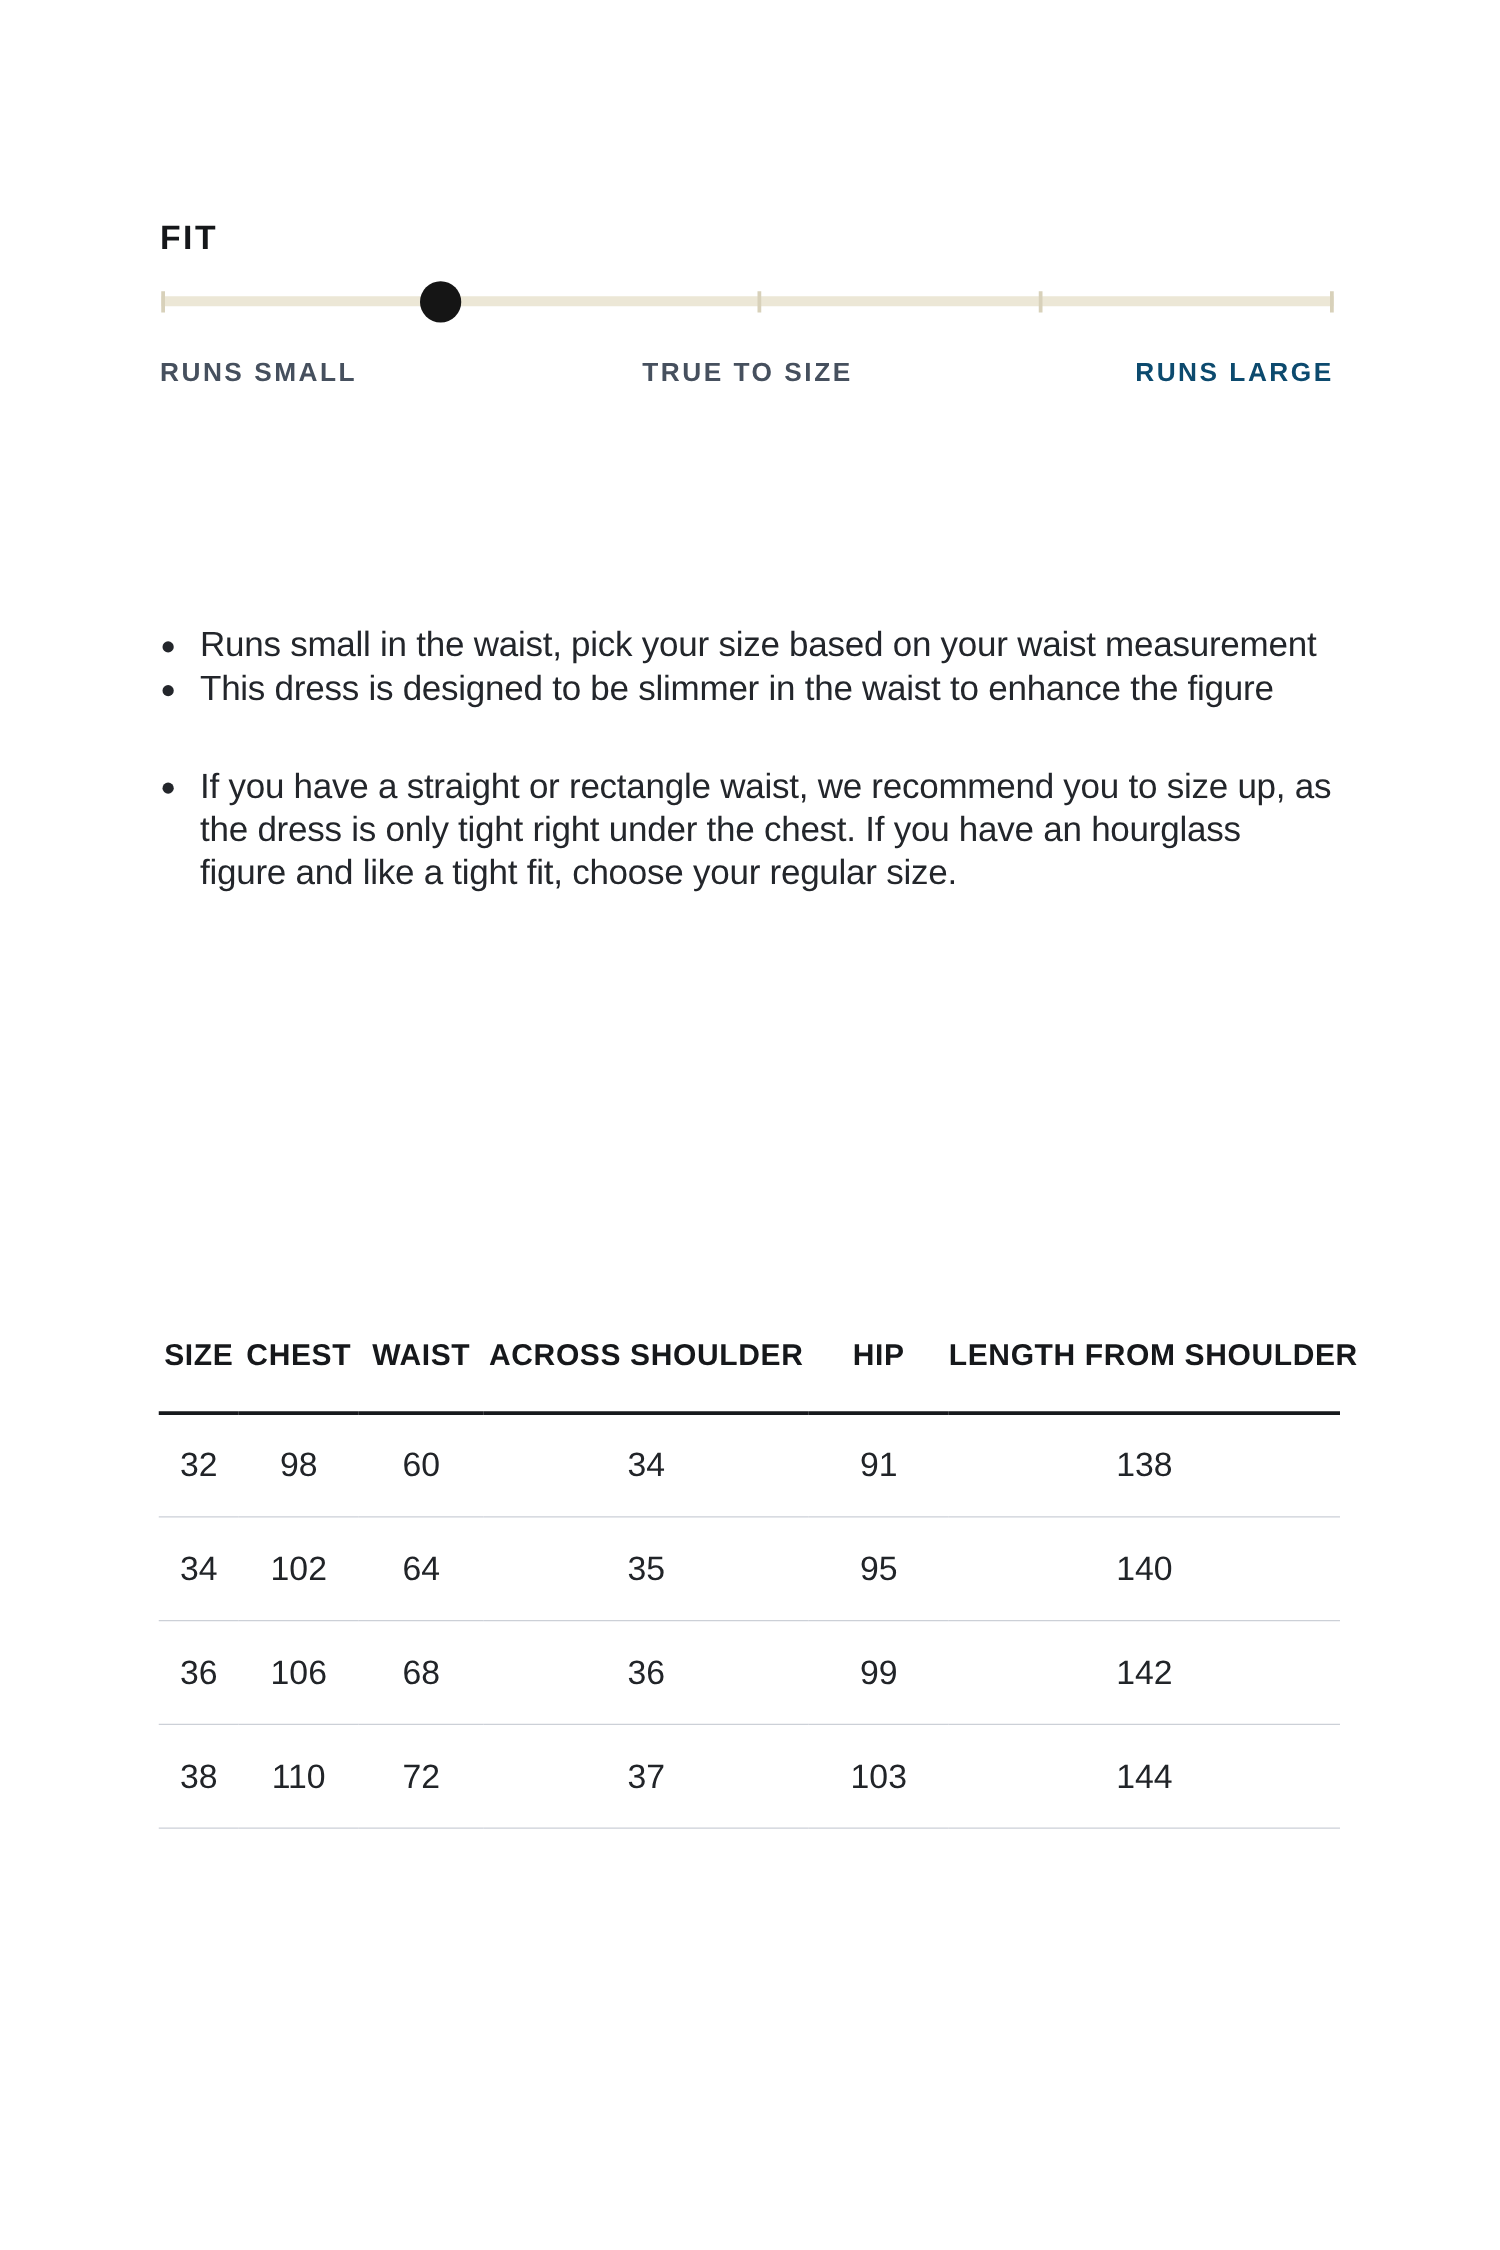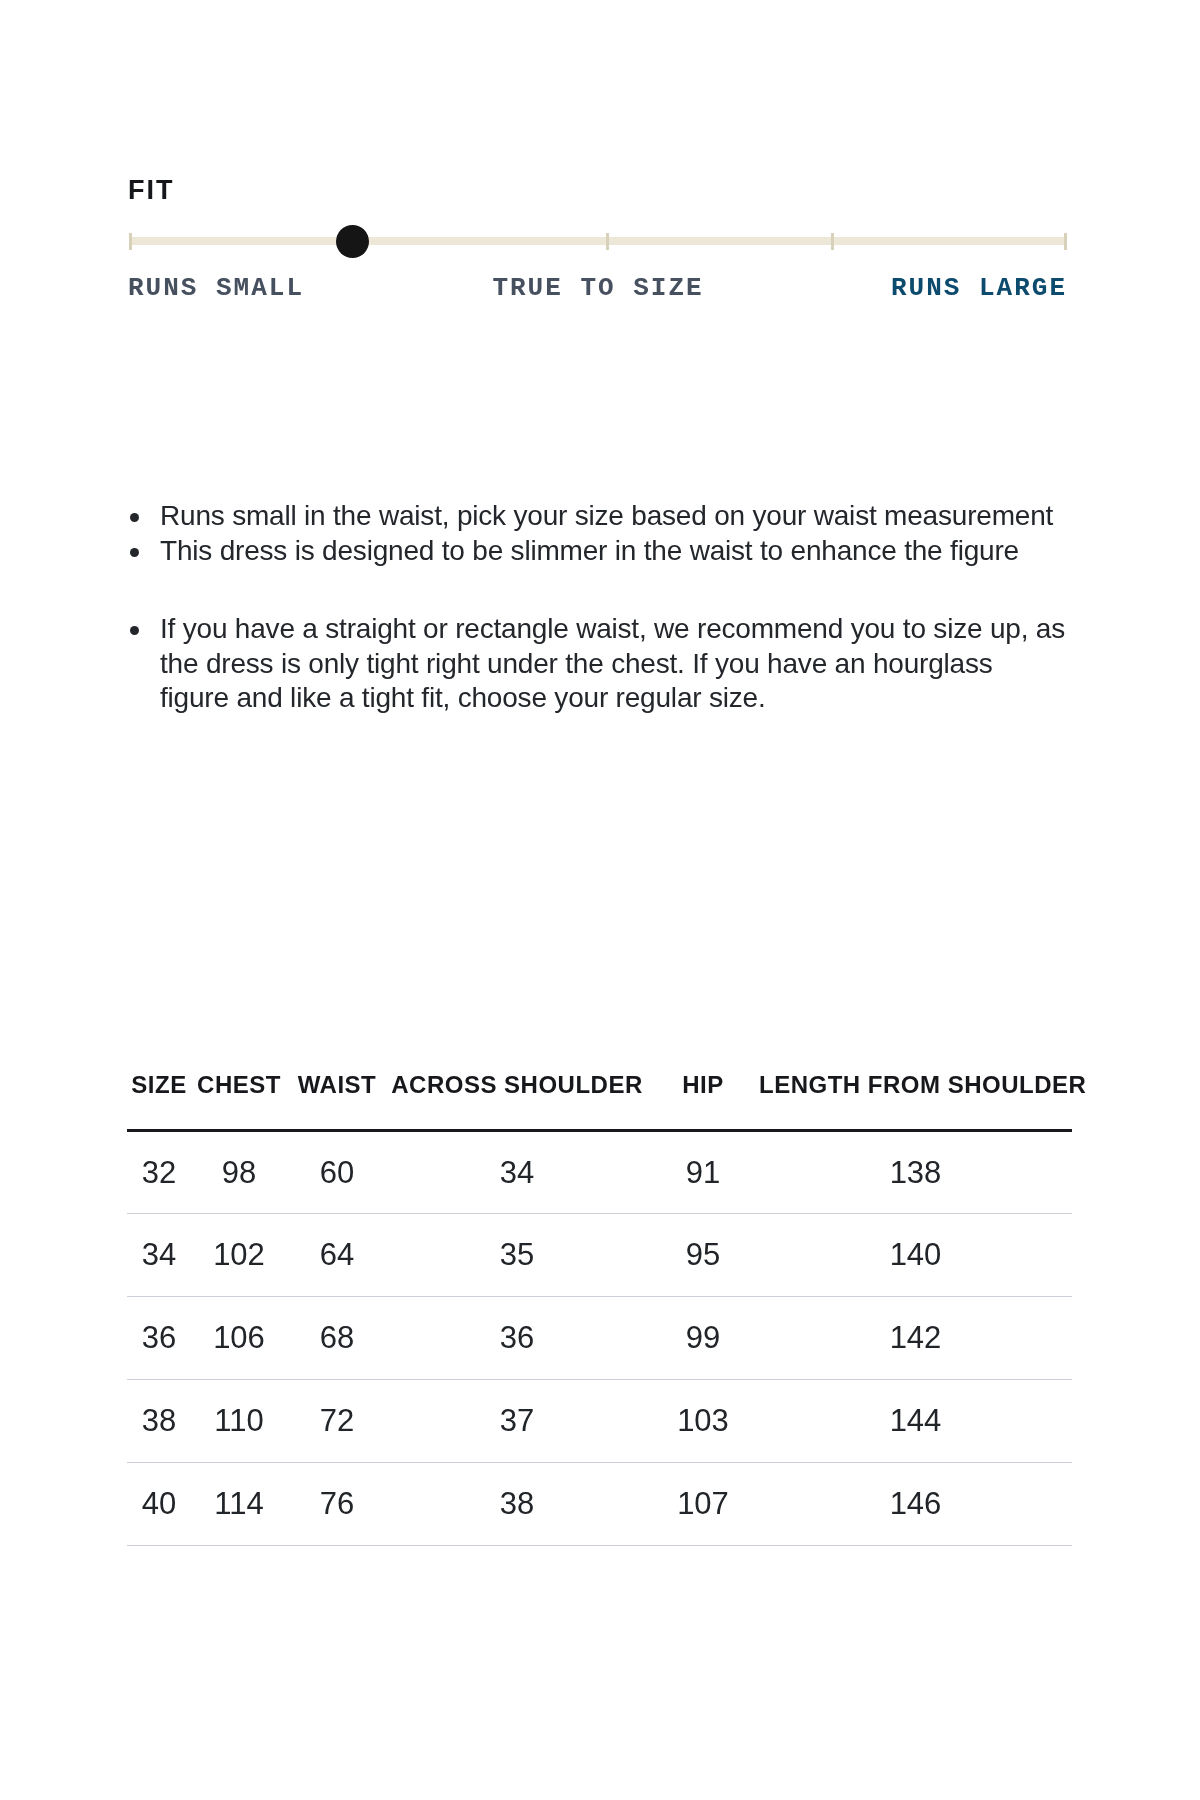--- a/index.html
+++ b/index.html
@@ -15,22 +15,22 @@
     line-height:28px;
     text-align:right;
   }
   
   .slider{position:absolute;left:129px;top:233px;width:938px;height:17px;}
   .slider-track{position:absolute;left:0;top:4px;width:100%;height:8px;}
   .slider-tick{position:absolute;top:0;width:3px;height:17px;}
   .slider-dot{position:absolute;top:-8px;width:33px;height:33px;border-radius:50%;}
   .slider-labels{position:absolute;left:129px;top:273px;width:938px;height:30px;}
   .slider-labels .lbl{
-    position:absolute;top:1px;font-size:26px;font-weight:600;letter-spacing:2px;
-    line-height:28px;white-space:nowrap;font-family:Liberation Mono, monospace;
+    position:absolute;top:12px;font-size:21px;font-weight:600;letter-spacing:2px;
+    line-height:28px;white-space:nowrap;
   }
   .lbl-left{left:-1px;}
   .lbl-center{left:50%;transform:translateX(-50%);}
   .lbl-right{right:0;}
   
   .bullets{position:absolute;left:128px;top:499px;width:940px;color:#23262b;}
   .bullets ul{margin:0;padding:0;list-style:none;}
   .bullets ul + ul{margin-top:44px;}
   .bullets li{
     position:relative;padding-left:32px;
@@ -43,21 +43,21 @@
   
   .size-table-wrap{position:absolute;left:127px;top:1072px;width:945px;}
   table.size-table{width:100%;border-collapse:collapse;table-layout:fixed;}
   .size-table thead th{
     font-size:24px;font-weight:700;letter-spacing:0.5px;color:#16181b;
     text-align:center;vertical-align:bottom;line-height:26px;
     padding:0 0 31px 0;border-bottom:3px solid #17191d;white-space:nowrap;
   }
   .size-table tbody td{
     height:83px;box-sizing:border-box;text-align:center;vertical-align:middle;
-    font-size:31px;color:#212428;border-bottom:1px solid #ccd0d7;
+    font-size:27px;color:#212428;border-bottom:1px solid #ccd0d7;
   }
 </style>
 </head>
 <body>
 
 <div class="fit-label">FIT</div>
 
 <div class="slider">
   <div class="slider-track" style="background: rgb(236, 231, 214);"></div>
   <div>
@@ -131,23 +131,15 @@
           <td>142</td>
         </tr>
         <tr>
           <td>38</td>
           <td>110</td>
           <td>72</td>
           <td>37</td>
           <td>103</td>
           <td>144</td>
         </tr>
-        <tr>
-          <td>40</td>
-          <td>114</td>
-          <td>76</td>
-          <td>38</td>
-          <td>107</td>
-          <td>146</td>
-        </tr>
       </tbody>
   </table>
 </div>
 
 </body></html>

